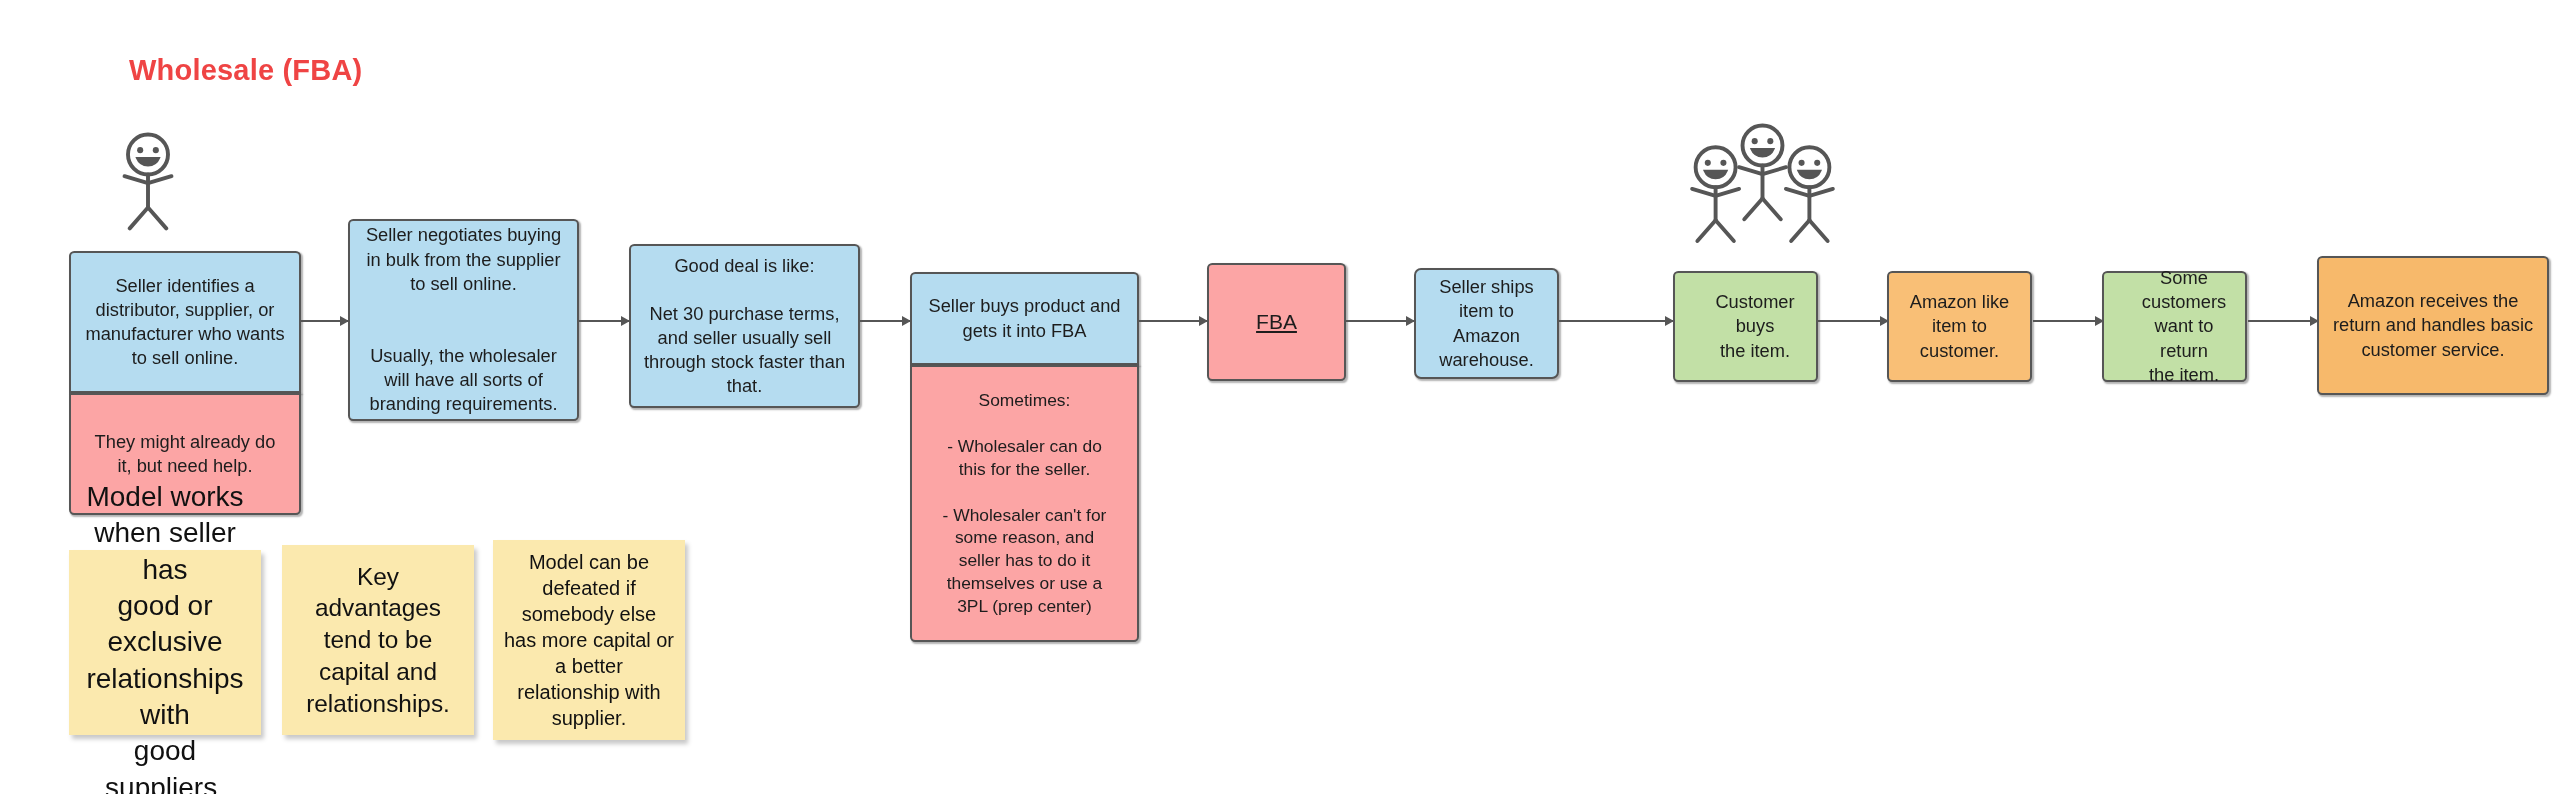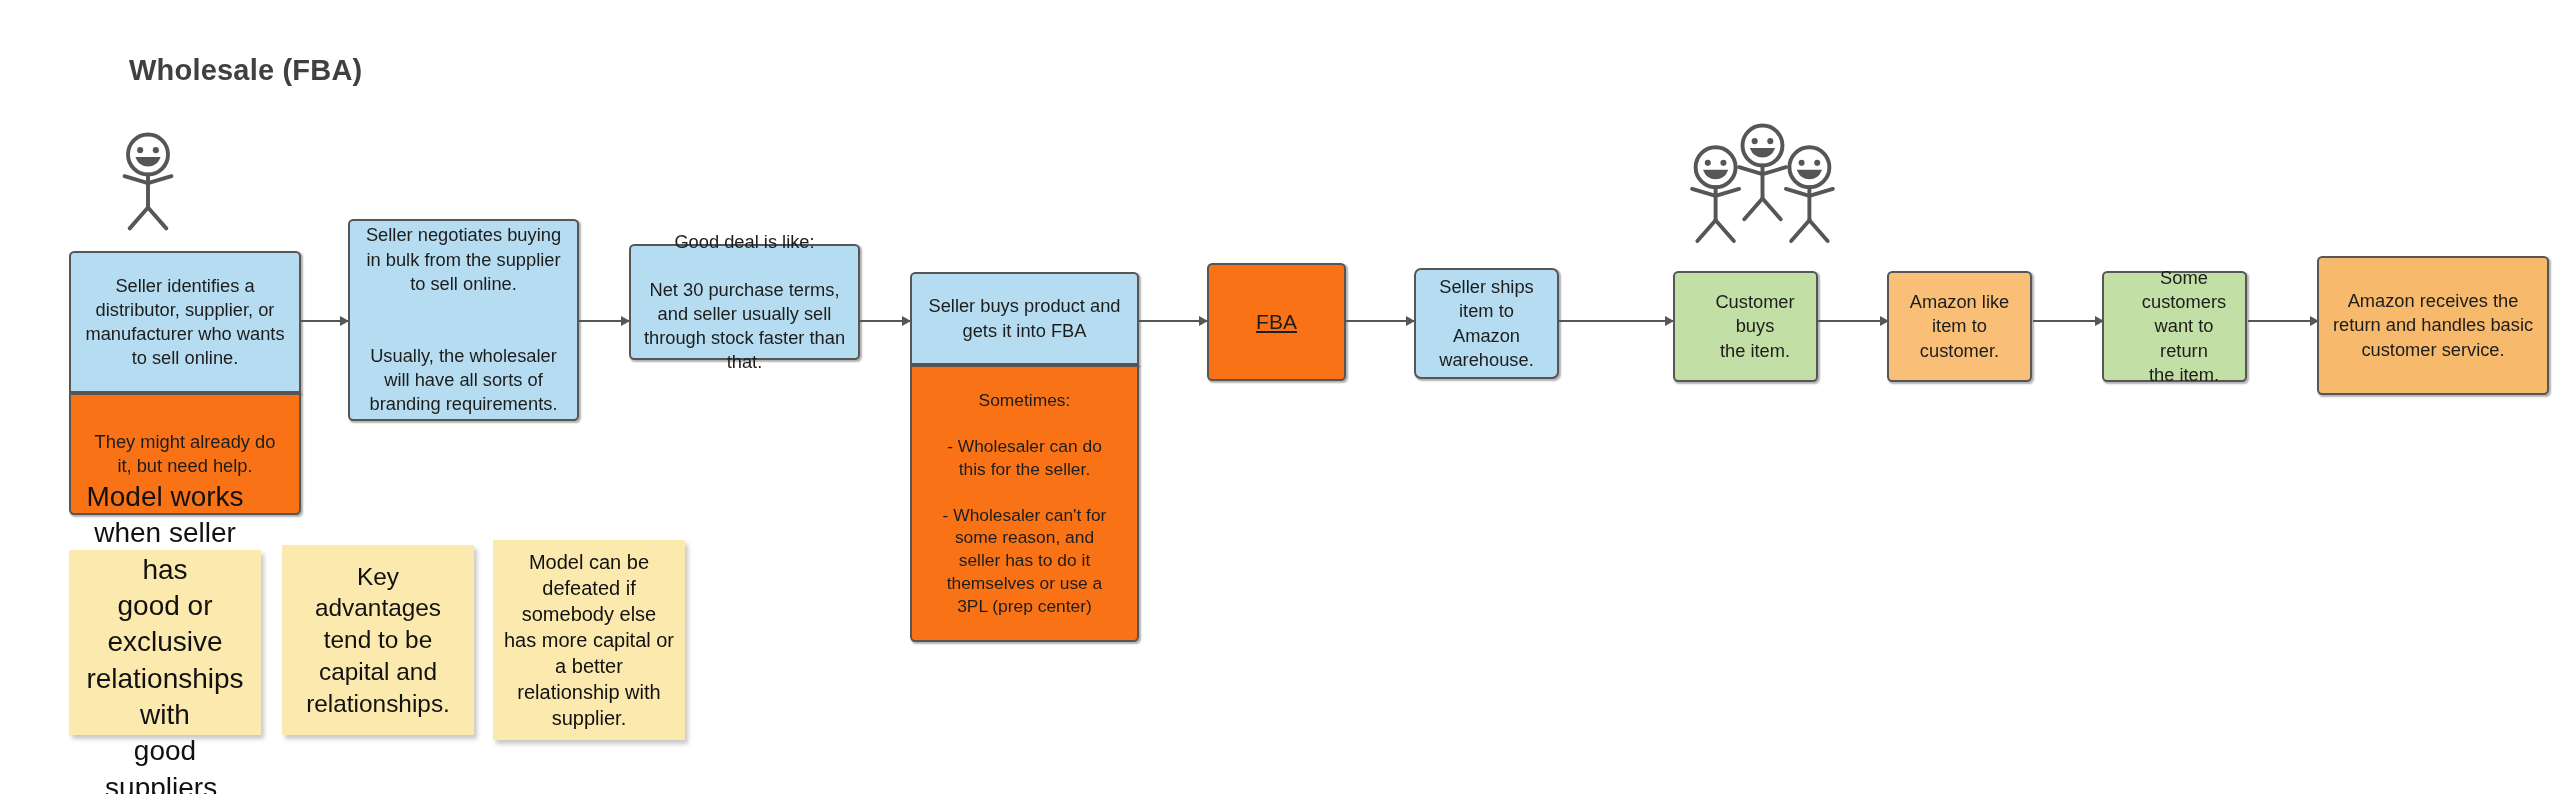--- a/index.html
+++ b/index.html
@@ -22,21 +22,21 @@
     height: 795px;
   }
 
   
   #title {
     position: absolute;
     left: 129px;
     top: 54px;
     font-size: 29px;
     font-weight: bold;
-    color: #404040;
+    color: #ef4444;
     letter-spacing: 0.2px;
     white-space: nowrap;
   }
 
   
   .node {
     position: absolute;
     box-sizing: border-box;
     border: 2.2px solid #565656;
     border-radius: 5.2px;
@@ -45,21 +45,21 @@
     justify-content: center;
     text-align: center;
     padding: 5.2px 7px;
     font-size: 18.3px;
     line-height: 1.32;
     color: #1d1d1d;
     box-shadow: 1.7px 1.7px 1.7px rgba(0,0,0,0.30);
     white-space: pre-line;
   }
   .fill-blue   { background: #b5dcf0; }
-  .fill-white  { background: #f97316; }
+  .fill-white  { background: #fca5a5; }
   .fill-green  { background: #c2e0a6; padding-left: 26px; }
   .fill-orange { background: #f9bf76; }
   .fill-orange2{ background: #f7b96b; }
 
   .node.underline-text { text-decoration: underline; font-size: 21px; }
 
   
   .stack-top {
     border-radius: 5.2px 5.2px 0 0;
     border-bottom-width: 2.2px;
@@ -174,21 +174,21 @@
 in bulk from the supplier
 to sell online.
 
 
 Usually, the wholesaler
 will have all sorts of
 branding requirements.</div>
 
   <div class="arrow" style="left:579px; top:320px; width:50px;"></div>
 
-  <div class="node fill-blue" style="left:629px; top:244px; width:231px; height:116px;">Good deal is like:
+  <div class="node fill-blue" style="left:629px; top:244px; width:231px; height:164px;">Good deal is like:
 
 Net 30 purchase terms,
 and seller usually sell
 through stock faster than
 that.</div>
 
   <div class="arrow" style="left:860px; top:320px; width:50px;"></div>
 
   <div class="node fill-blue stack-top" style="left:910px; top:272px; width:229px; height:93px;">Seller buys product and
 gets it into FBA</div>

